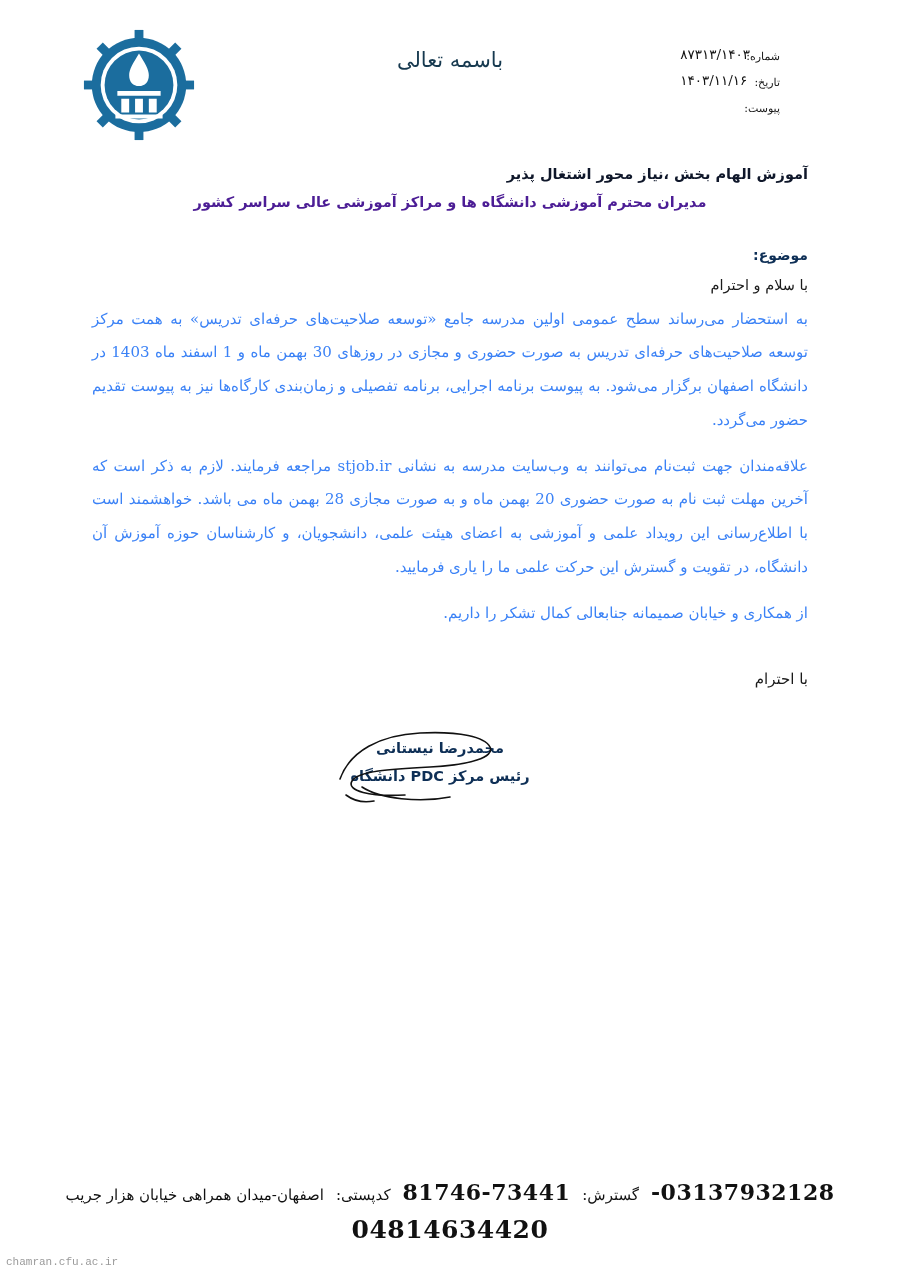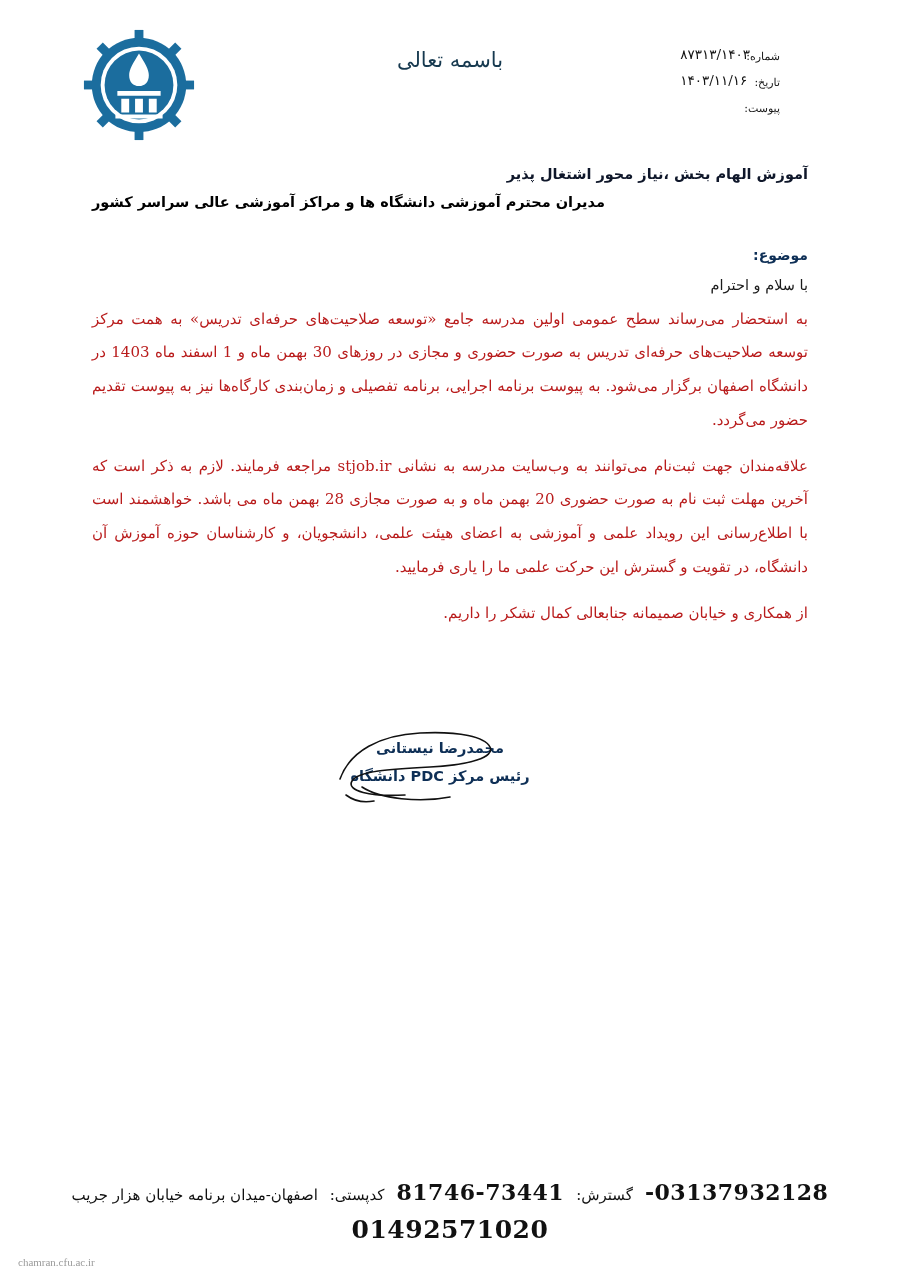--- a/index.html
+++ b/index.html
@@ -88,24 +88,24 @@
     font-weight: bold;
     font-size: 14.5px;
     color: #0f172a;
     line-height: 1.95;
     margin: 0;
     text-align: right;
   }
   .addressee {
     font-weight: bold;
     font-size: 14.5px;
-    color: #000000;
+    color: #4c1d95;
     line-height: 1.95;
     margin: 0 0 30px 0;
-    text-align: left;
+    text-align: center;
   }
   .subject-row {
     font-weight: bold;
     font-size: 14px;
     color: #0e2f56;
     margin: 0 0 14px 0;
     display: flex;
     gap: 18px;
     align-items: baseline;
   }
@@ -116,21 +116,21 @@
     text-align: right;
     font-family: "DejaVu Serif", "Liberation Serif", serif;
   }
   .para {
     font-size: 15px;
     line-height: 2.25;
     margin: 0 0 12px 0;
     text-align: justify;
     text-align-last: right;
     font-family: "DejaVu Serif", "Liberation Serif", serif;
-    color: #b91c1c;
+    color: #3b82f6;
   }
   .closing {
     font-size: 15px;
     margin: 40px 0 0 0;
     text-align: right;
     font-family: "DejaVu Serif", "Liberation Serif", serif;
   }
 
   
   .signature-block {
@@ -194,26 +194,26 @@
   .footer-line2 {
     margin-top: 10px;
     font-size: 25px;
     font-weight: bold;
     letter-spacing: 0.5px;
     color: #111;
     font-family: "DejaVu Serif", "Liberation Serif", serif;
   }
   .watermark {
     position: absolute;
-    left: 18px;
+    left: 6px;
     bottom: 4px;
     font-size: 11px;
     color: #9a9a9a;
     direction: ltr;
-    font-family: Liberation Serif, serif;
+    font-family: Liberation Mono, monospace;
   }
 </style>
 </head>
 <body>
 
 <div class="letter-head">
 
   <div class="ref-label-stack">
     <div>شماره:</div>
     <div>تاریخ:</div>
@@ -271,38 +271,39 @@
   <div class="subject-row">
     <span class="subject-label">موضوع:</span>
   </div>
 
   <p class="greeting">با سلام و احترام</p>
 
   <p class="para">به استحضار می‌رساند سطح عمومی اولین مدرسه جامع «توسعه صلاحیت‌های حرفه‌ای تدریس» به همت مرکز توسعه صلاحیت‌های حرفه‌ای تدریس به صورت حضوری و مجازی در روزهای 30 بهمن ماه و 1 اسفند ماه 1403 در دانشگاه اصفهان برگزار می‌شود. به پیوست برنامه اجرایی، برنامه تفصیلی و زمان‌بندی کارگاه‌ها نیز به پیوست تقدیم حضور می‌گردد.</p>
   <p class="para">علاقه‌مندان جهت ثبت‌نام می‌توانند به وب‌سایت مدرسه به نشانی stjob.ir مراجعه فرمایند. لازم به ذکر است که آخرین مهلت ثبت نام به صورت حضوری 20 بهمن ماه و به صورت مجازی 28 بهمن ماه می باشد. خواهشمند است با اطلاع‌رسانی این رویداد علمی و آموزشی به اعضای هیئت علمی، دانشجویان، و کارشناسان حوزه آموزش آن دانشگاه، در تقویت و گسترش این حرکت علمی ما را یاری فرمایید.</p>
   <p class="para">از همکاری و خیابان صمیمانه جنابعالی کمال تشکر را داریم.</p>
 
+  <p class="closing">با احترام</p>
 </div>
 
 <div class="signature-block">
   <svg class="sig-scribble" viewBox="0 0 250 90" aria-hidden="true">
     <g fill="none" stroke="#111" stroke-width="1.6" stroke-linecap="round">
       <path d="M30 58 C40 30 70 14 110 12 C150 10 175 16 180 26 C185 36 160 44 120 46 C80 48 48 50 42 60 C36 70 60 76 95 74"></path>
       <path d="M52 66 C70 78 110 82 140 76"></path>
       <path d="M36 74 C44 80 54 82 64 80"></path>
     </g>
   </svg>
   <div class="sig-name">محمدرضا نیستانی</div>
   <div class="sig-title">رئیس مرکز PDC دانشگاه</div>
 </div>
 
 <div class="footer">
   <div class="footer-line1">
     <span class="num">03137932128-</span>
     <span class="small">گسترش:</span>
     <span class="num">81746-73441</span>
     <span class="small">کدپستی:</span>
-    <span class="small">اصفهان-میدان برنامه خیابان هزار جریب</span>
-  </div>
-  <div class="footer-line2">01492571020</div>
+    <span class="small">اصفهان-میدان همراهی خیابان هزار جریب</span>
+  </div>
+  <div class="footer-line2">04814634420</div>
 </div>
 
 <div class="watermark">chamran.cfu.ac.ir</div>
 
 </body></html>

